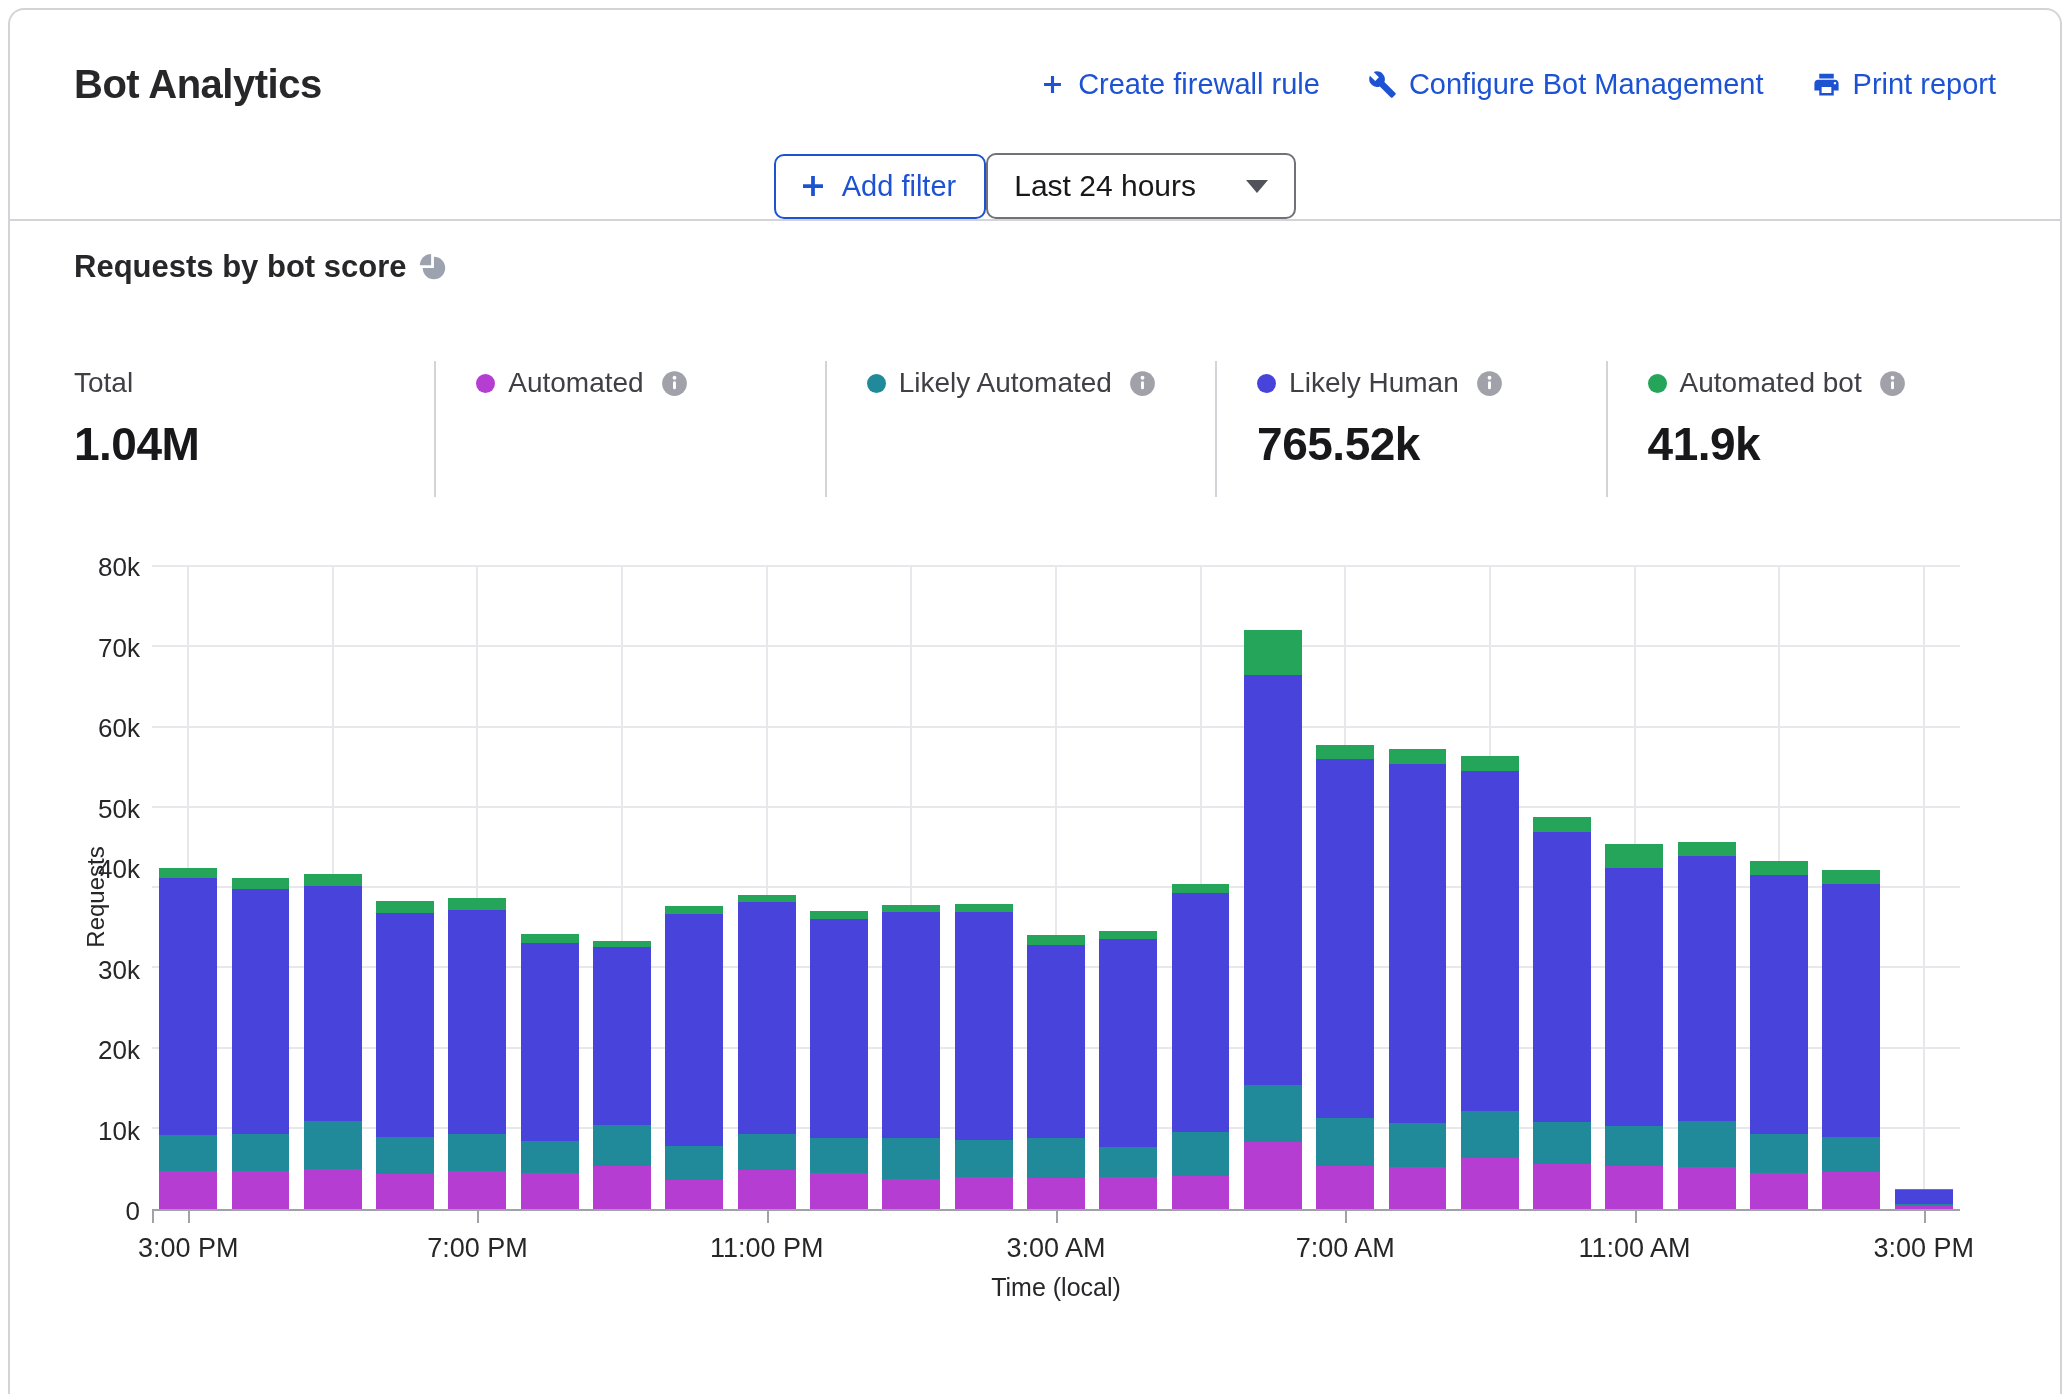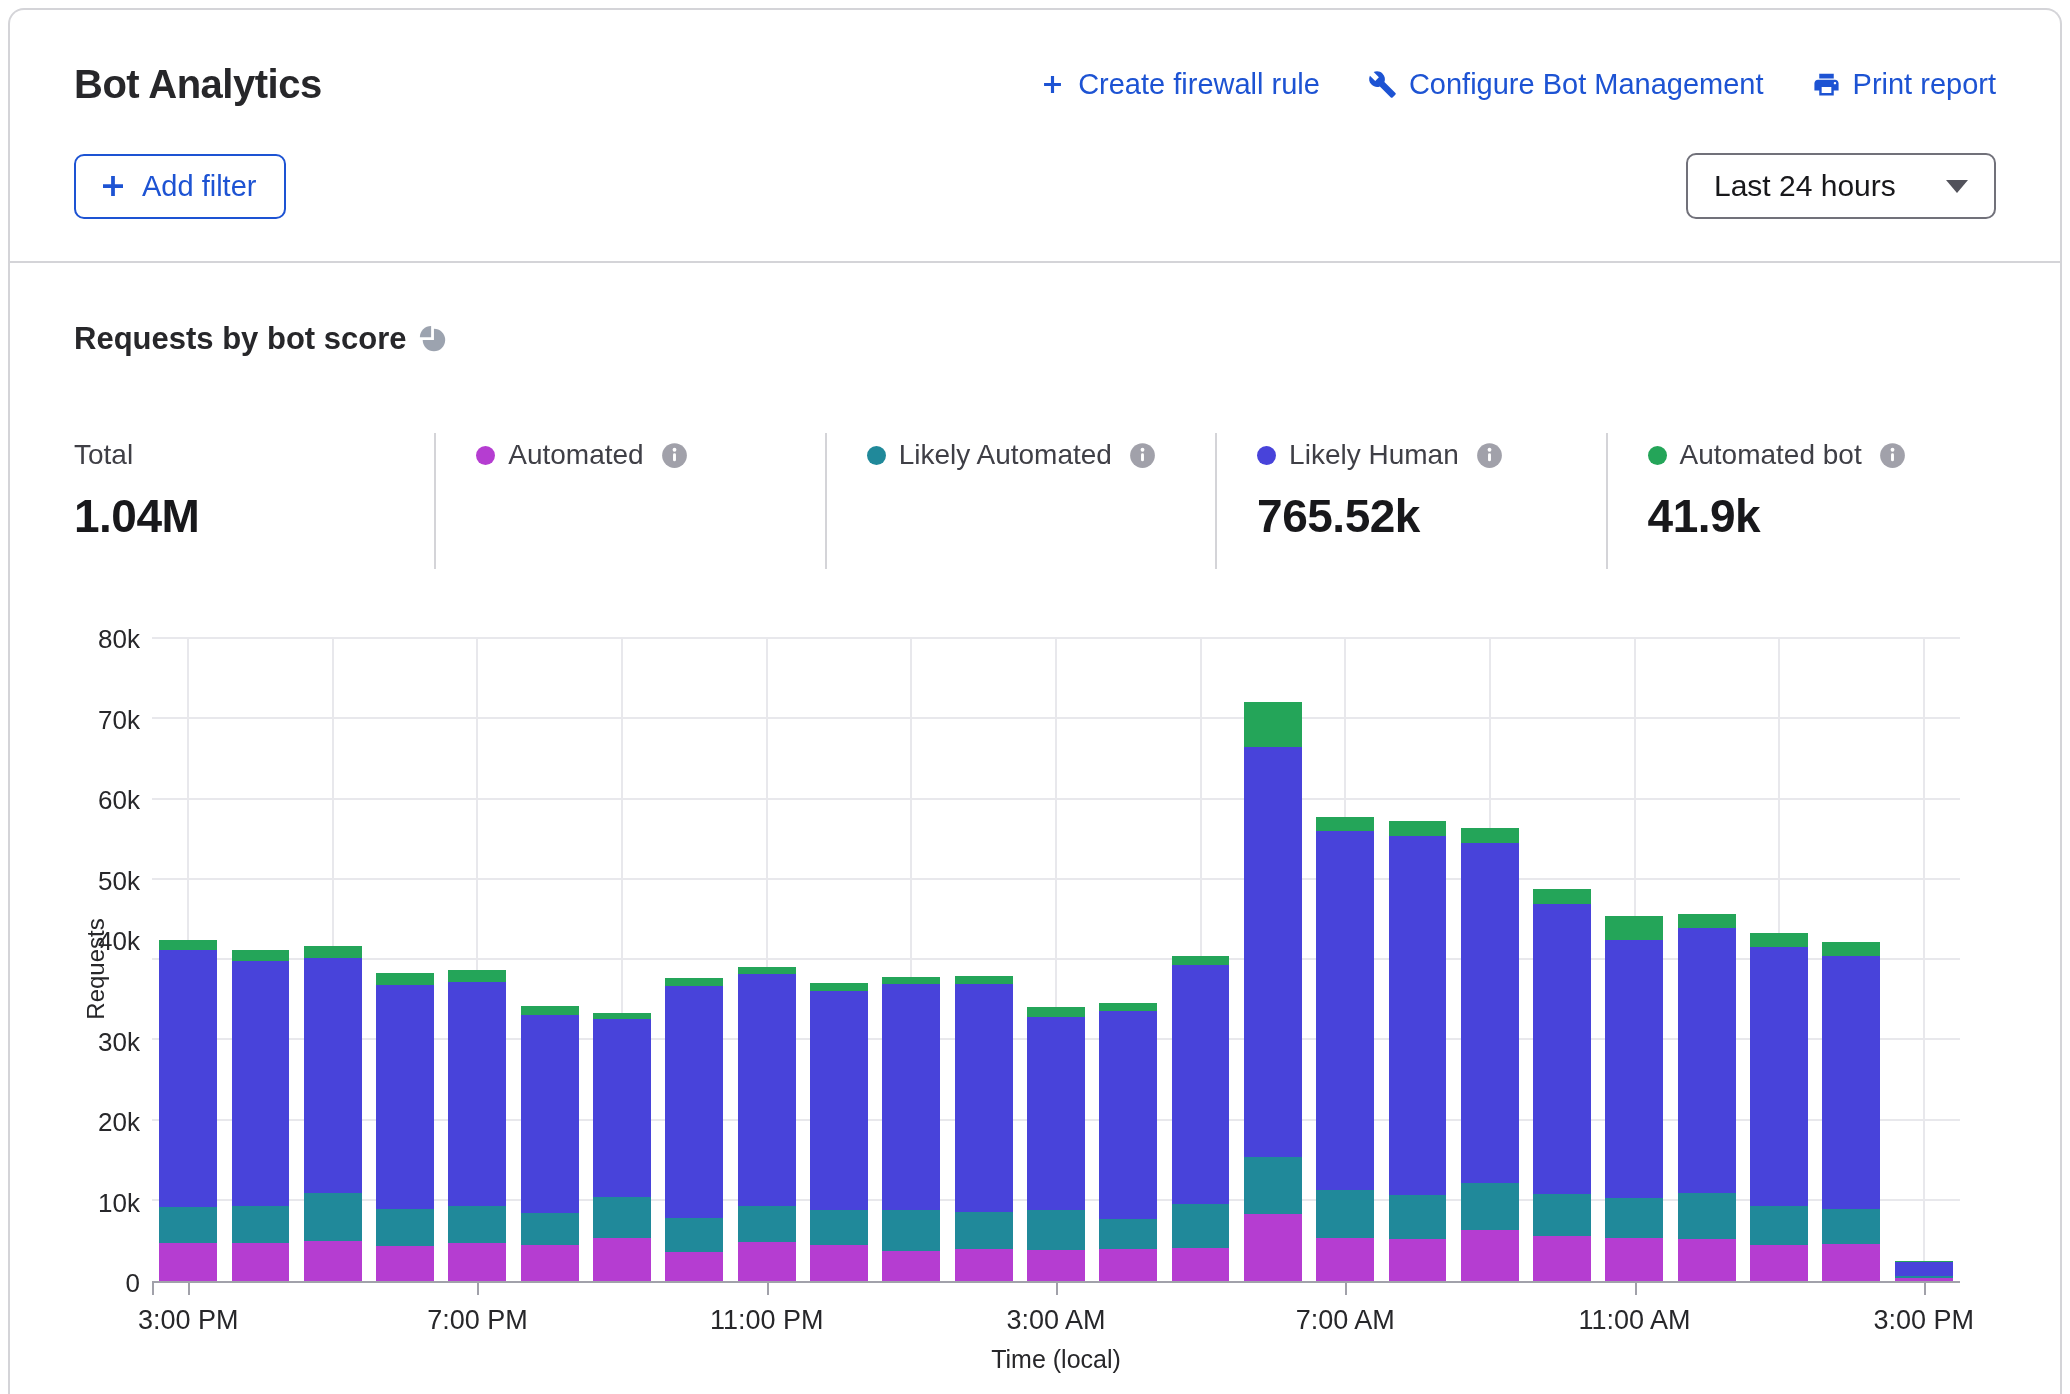--- a/index.html
+++ b/index.html
@@ -8,35 +8,35 @@
   .card { position:absolute; left:8px; right:8px; top:8px; height:1500px;
     border:2px solid #d4d4d8; border-bottom:none; border-radius:16px 16px 0 0; background:#fff; }
   
   .header { padding:52px 64px 0 64px; }
   .title-row { display:flex; justify-content:space-between; align-items:center; }
   .page-title { font-size:40px; font-weight:bold; color:#27272a; letter-spacing:-0.5px; }
   .actions { display:flex; gap:48px; align-items:center; }
   .action-link { display:flex; align-items:center; gap:12px; color:#1d53d3;
     font-size:29px; cursor:pointer; text-decoration:none; }
   .action-link svg { flex:0 0 auto; }
-  .filter-row { display:flex; justify-content:space-between; align-items:center;
-    margin-top:46px; padding-bottom:42px; }
+  .filter-row { display:flex; justify-content:center; align-items:center;
+    margin-top:46px; }
   .add-filter-btn { display:flex; align-items:center; gap:14px; background:#fff;
     border:2.5px solid #1d53d3; border-radius:10px; color:#1d53d3;
     font-size:29px; padding:14px 28px 14px 22px; cursor:pointer;
     font-family:"Liberation Sans","DejaVu Sans",sans-serif; }
   .dropdown { display:flex; align-items:center; justify-content:space-between;
     width:310px; height:66px; border:2px solid #71717a; border-radius:10px;
     padding:0 26px; font-size:30px; color:#18181b; background:#fff; cursor:pointer; }
   .caret { width:0; height:0; border-left:11px solid transparent;
     border-right:11px solid transparent; border-top:13px solid #52525b; }
   .divider { border-bottom:2px solid #d4d4d8; margin:0 -66px; }
   
   .content { padding:0 64px; }
-  .section-title-row { display:flex; align-items:center; gap:12px; margin-top:58px; }
+  .section-title-row { display:flex; align-items:center; gap:12px; margin-top:28px; }
   .section-title { font-size:31px; font-weight:bold; color:#27272a; }
   
   .stats-row { display:flex; margin-top:54px; height:158px; align-items:stretch; }
   .stat-col { padding-top:6px;margin-top:22px; }
   .stat-col.total { width:368px; }
   .stat-col.series { width:398px; border-left:2px solid #d4d4d8; padding-left:40px; }
   .stat-head { display:flex; align-items:center; gap:13px; font-size:28px; color:#3f3f46; }
   .stat-dot { width:19px; height:19px; border-radius:50%; flex:0 0 auto; }
   .stat-value { font-size:46px; font-weight:bold; color:#18181b; margin-top:18px; letter-spacing:-0.5px; }
   .info-icon { width:27px; height:27px; margin-left:4px; cursor:pointer; }

